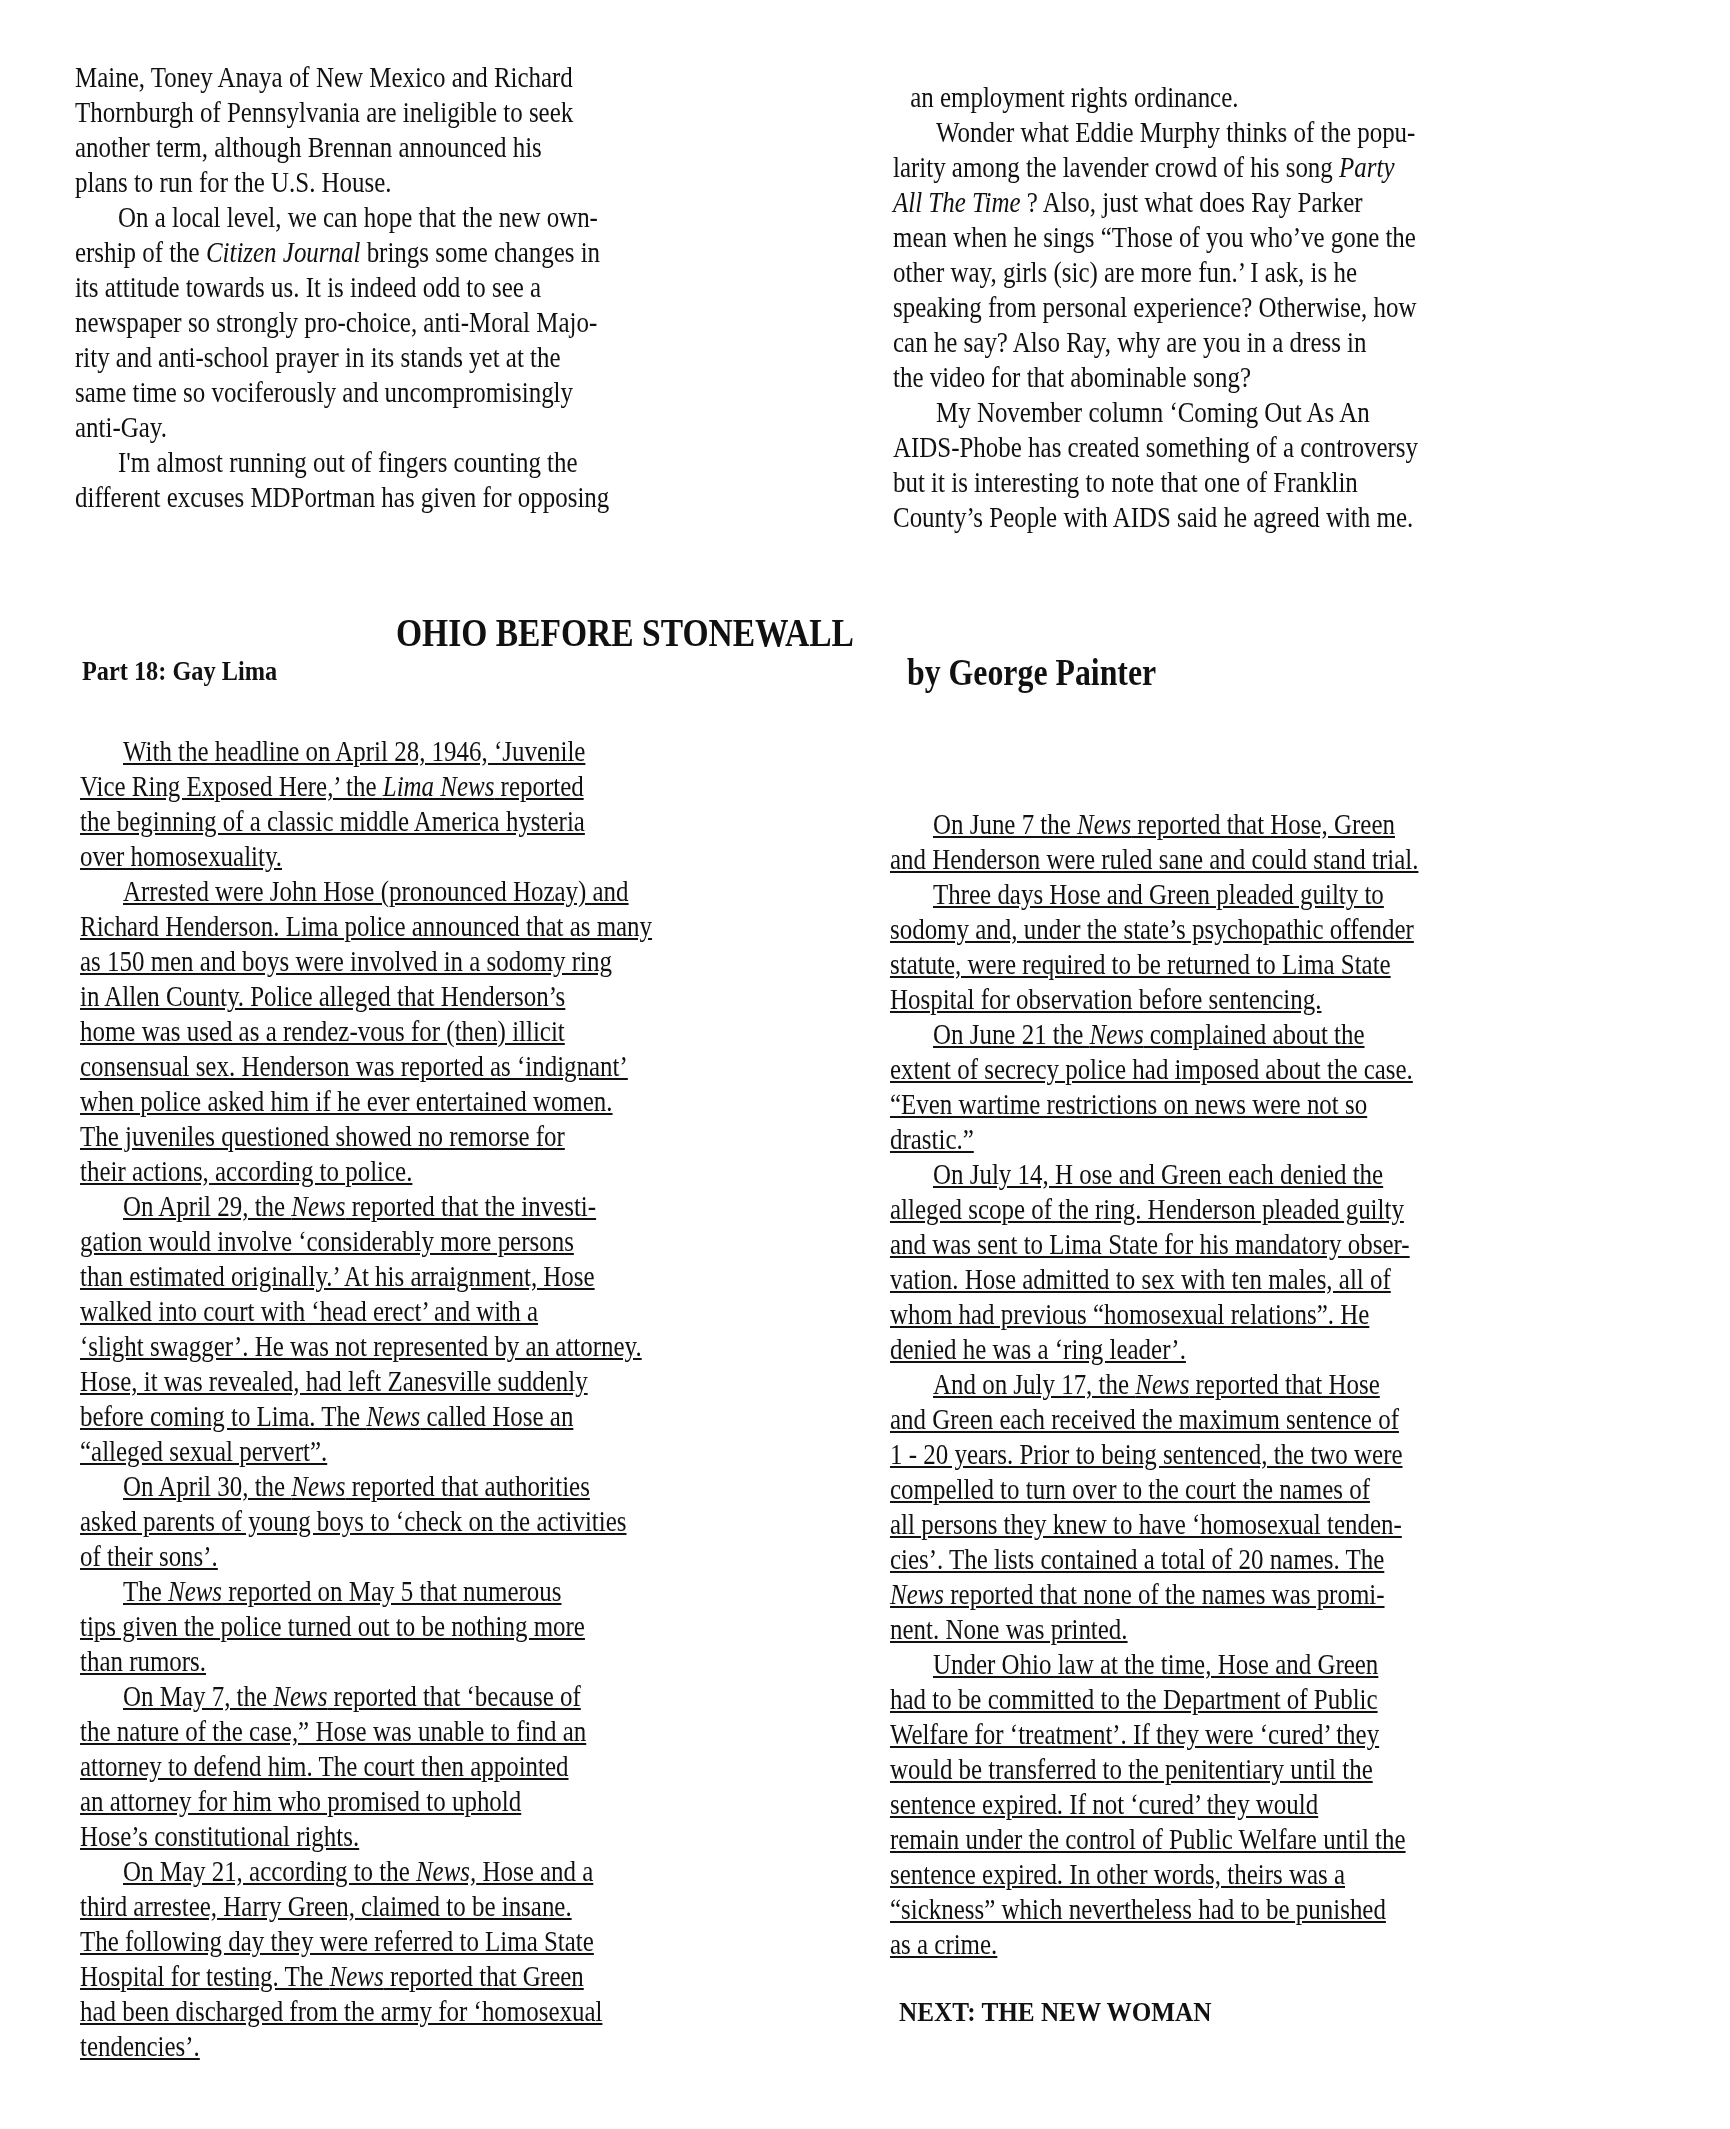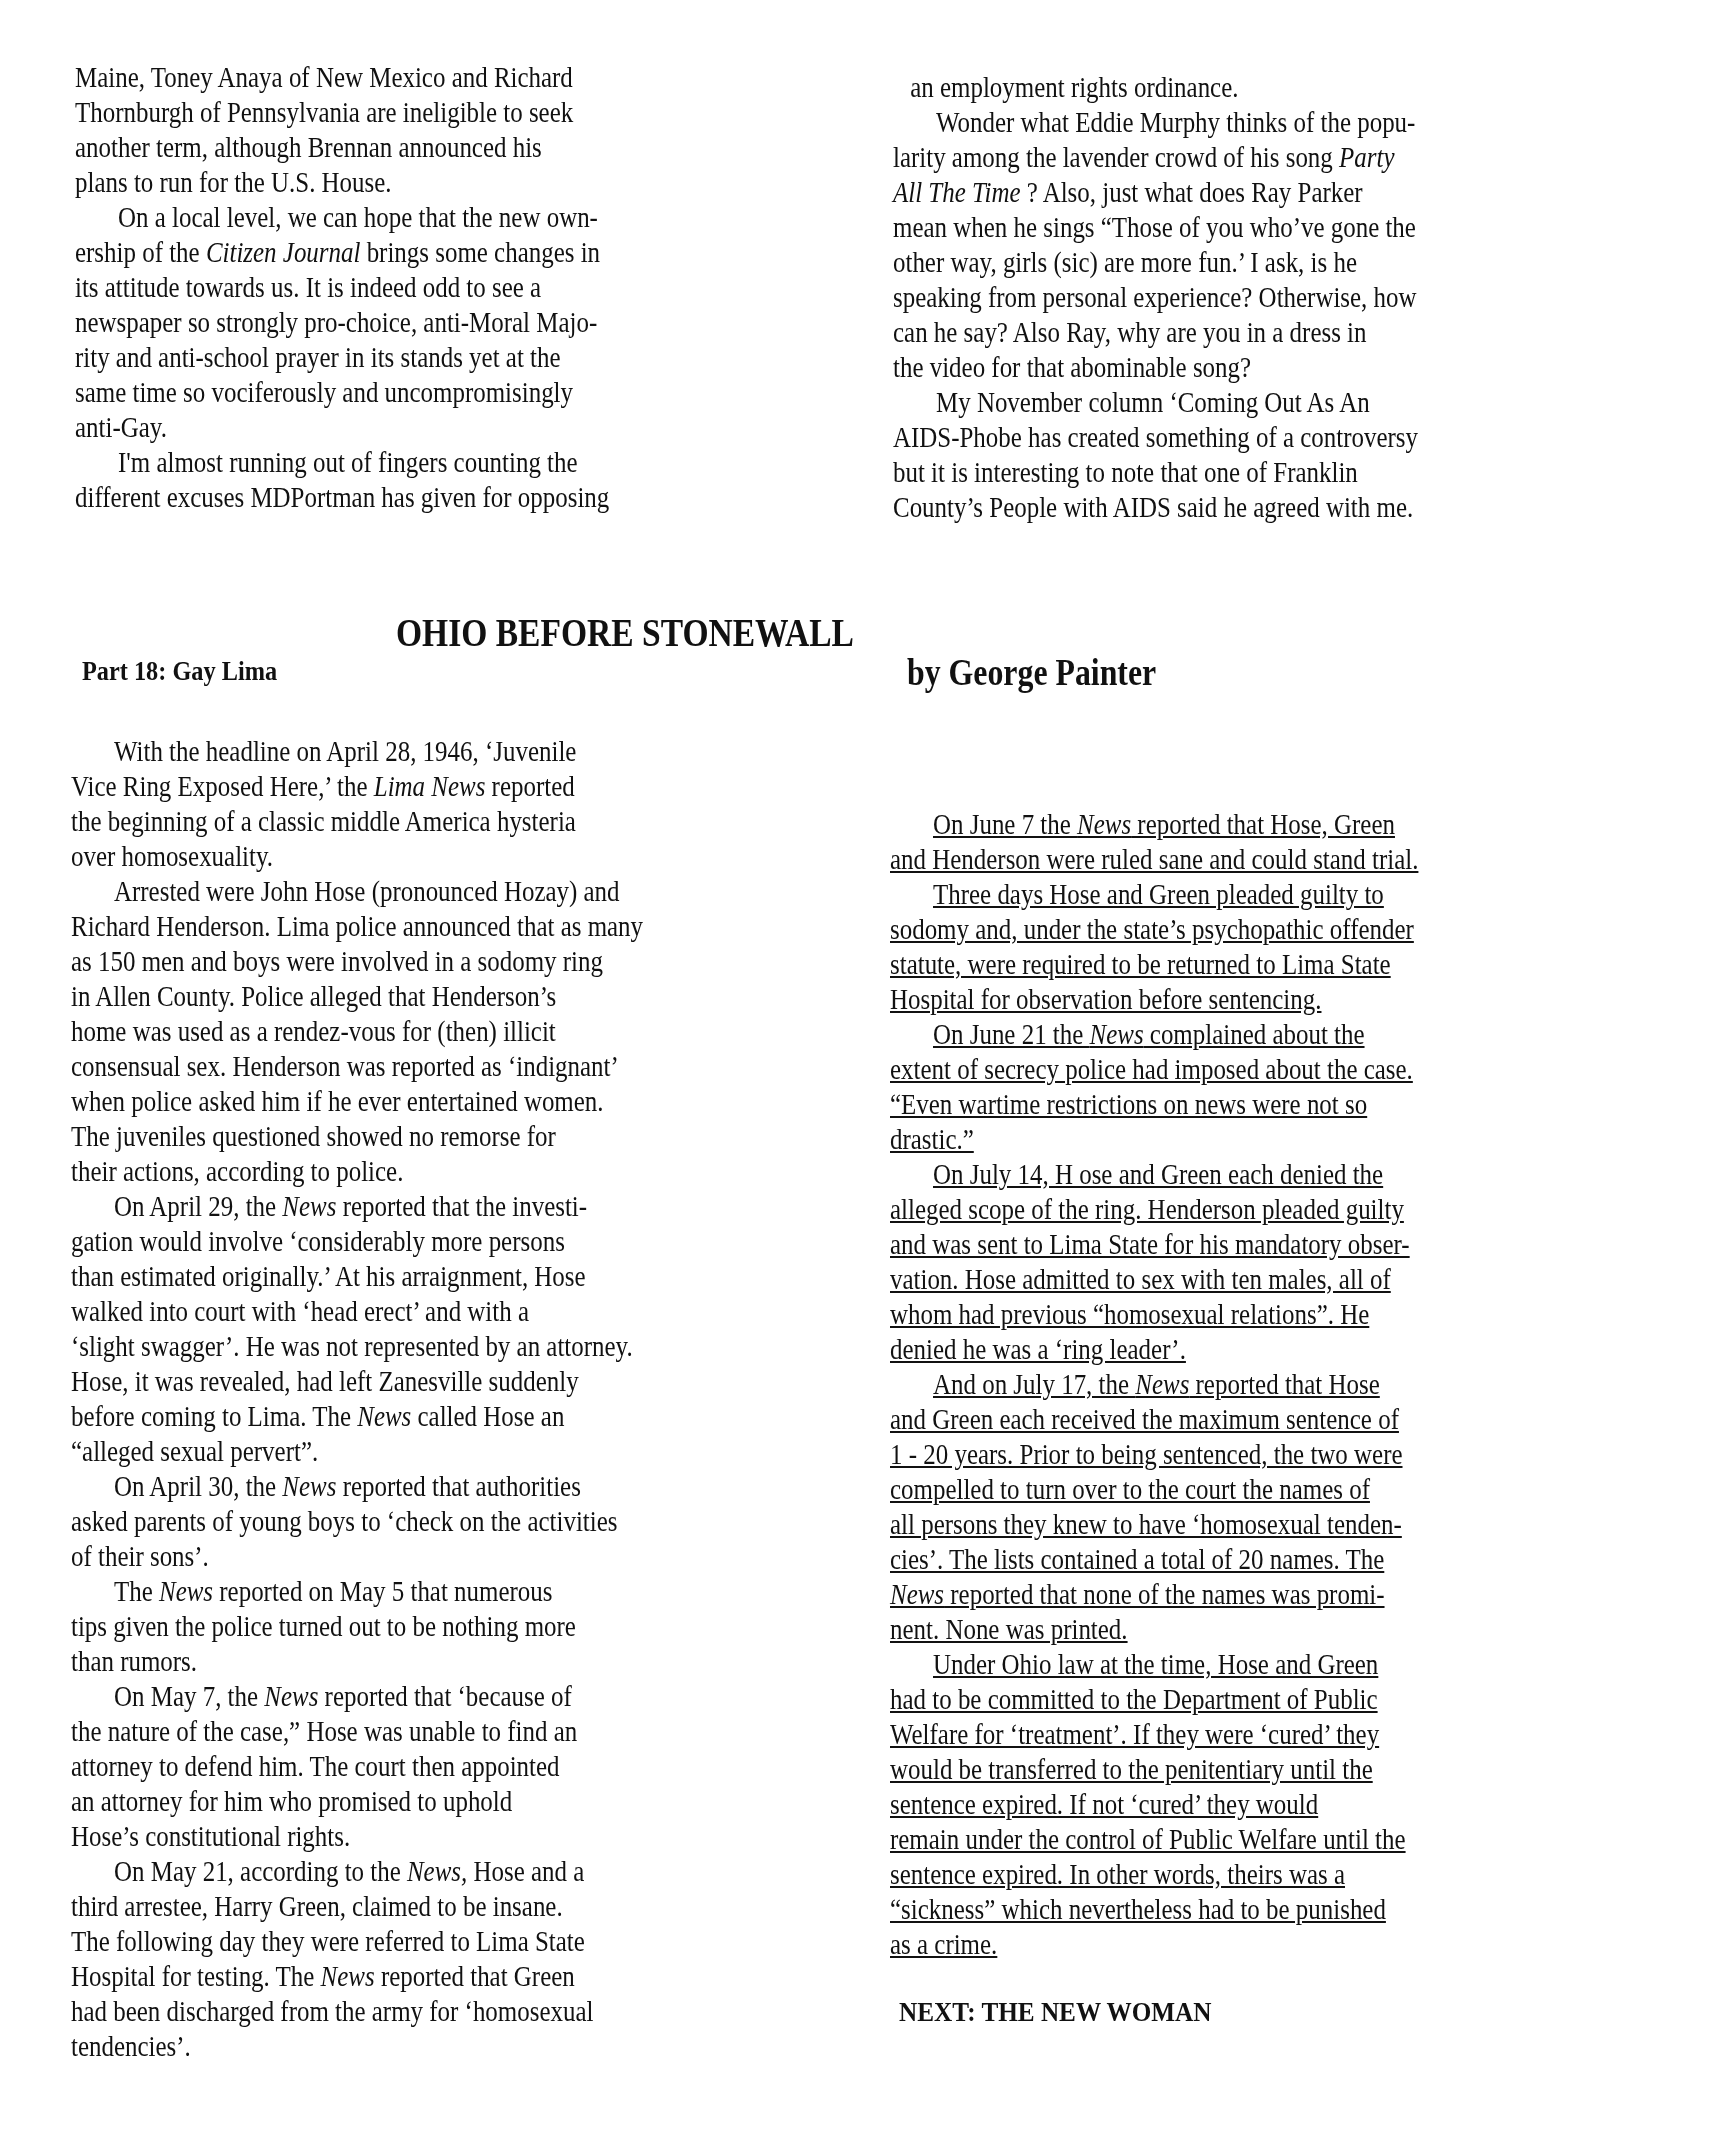--- a/index.html
+++ b/index.html
@@ -4,22 +4,22 @@
 <style>
   html, body { margin: 0; padding: 0; background: #ffffff; }
   body { width: 1730px; height: 2129px; position: relative; overflow: hidden; color: #111111;
          font-family: "Liberation Serif", "DejaVu Serif", serif; }
   .col { position: absolute; }
   .line { display: block; white-space: nowrap; font-size: 29px; line-height: 35px; height: 35px;
           transform: scaleX(0.86); transform-origin: left center; }
   .indent { padding-left: 50px; }
   .it { font-style: italic; }
   #col-top-left { left: 75px; top: 60px; }
-  #col-top-right { left: 893px; top: 70px; }
-  #col-bottom-left { left: 71px; top: 734px; }
+  #col-top-right { left: 893px; top: 80px; }
+  #col-bottom-left { left: 80px; top: 734px; text-decoration: underline; }
   #col-bottom-right { left: 890px; top: 807px; text-decoration: underline; }
   #title { position: absolute; left: 396px; top: 610px; font-size: 39px; font-weight: bold;
            white-space: nowrap; transform: scaleX(0.86); transform-origin: left center; }
   #subtitle { position: absolute; left: 82px; top: 656px; font-size: 27px; font-weight: bold;
               white-space: nowrap; transform: scaleX(0.9); transform-origin: left center; }
   #byline { position: absolute; left: 907px; top: 651px; font-size: 37px; font-weight: bold;
             white-space: nowrap; transform: scaleX(0.86); transform-origin: left center; }
   #next { position: absolute; left: 899px; top: 1996px; font-size: 28px; font-weight: bold;
           white-space: nowrap; transform: scaleX(0.9); transform-origin: left center; }
 </style>

